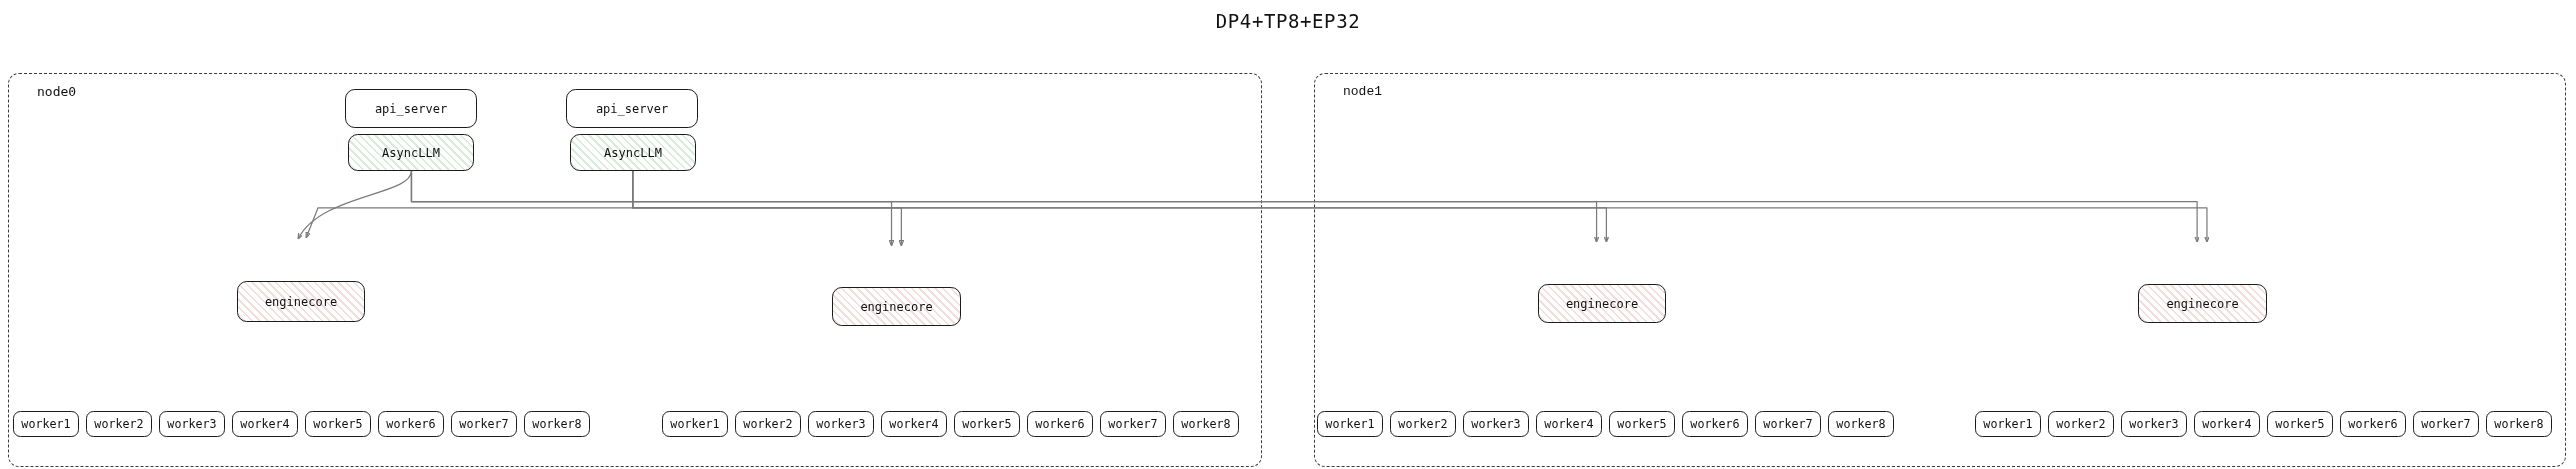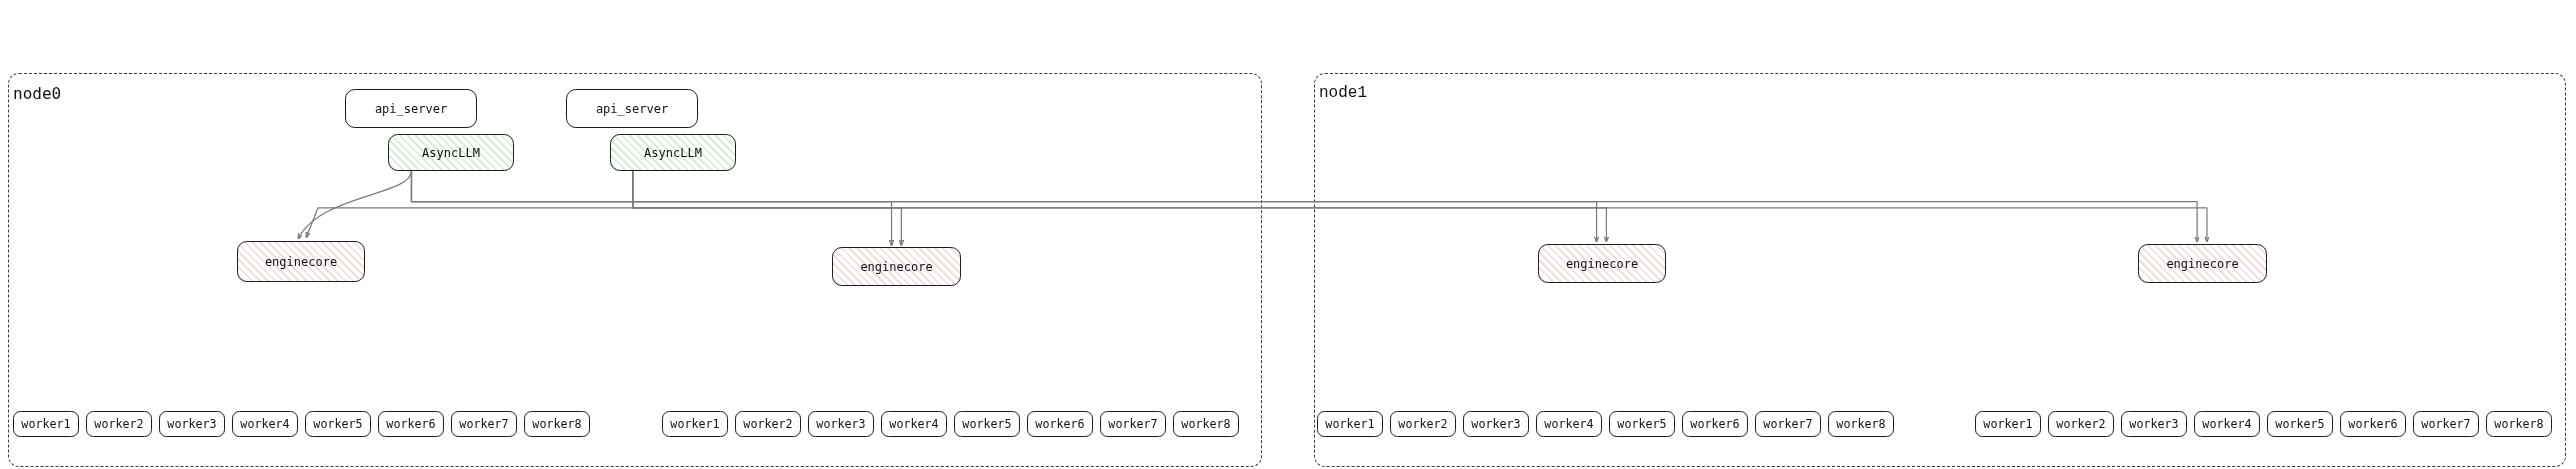--- a/index.html
+++ b/index.html
@@ -24,22 +24,22 @@
     top:73px; height:394px;
     border:1.2px dashed #3a3a3a;
     border-radius:11px;
     box-sizing:border-box;
     background:transparent;
   }
   #node0{left:8px; width:1254px;}
   #node1{left:1314px; width:1252px;font-family:Liberation Mono, monospace;}
   .node-label{
     position:absolute;
-    left:4px; top:9.8px;
-    font-size:16px;
+    left:28px; top:9.8px;
+    font-size:13px;
   }
   .edges{
     position:absolute; left:0; top:0;
     width:2576px; height:469px;
     pointer-events:none;
   }
   .edges path{
     fill:none;
     stroke:#7a7a7a;
     stroke-width:2;
@@ -58,24 +58,24 @@
   #api1{left:345px; top:89px; width:132px; height:39px;}
   #llm1{left:348px; top:134px; width:126px; height:37px;}
   #api2{left:566px; top:89px; width:132px; height:39px;}
   #llm2{left:570px; top:134px; width:126px; height:37px;}
   #ec1{left:237px; top:241px; width:128px; height:41px;}
   #ec2{left:832px; top:247px; width:129px; height:39px;}
   #ec3{left:1538px; top:244px; width:128px; height:39px;}
   #ec4{left:2138px; top:244px; width:129px; height:39px;}
   .green{
     background:repeating-linear-gradient(45deg,#ffffff 0px,#ffffff 3.7px,#d9ecd9 3.7px,#d9ecd9 5.5px);
-    margin-left:40px;
   }
   .pink{
     background:repeating-linear-gradient(45deg,#ffffff 0px,#ffffff 3.7px,#f3dede 3.7px,#f3dede 5.5px);
+    margin-top:40px;
   }
   .wgroup{
     position:absolute;
     top:411px;
     display:flex;
     gap:7px;
   }
   #wg1{left:13px;}
   #wg2{left:662px;}
   #wg3{left:1317px;}
@@ -85,20 +85,21 @@
     width:66px; height:26px;
     border-radius:7.4px;
     font-size:11.7px;
   }
 </style>
 </head>
 <body>
 
 <div class="canvas">
 
+  <div class="title">DP4+TP8+EP32</div>
 
   <div class="node" id="node0">
     <div class="node-label">node0</div>
   </div>
   <div class="node" id="node1">
     <div class="node-label">node1</div>
   </div>
 
   <svg class="edges" viewBox="0 0 4188 763">
     <defs>

